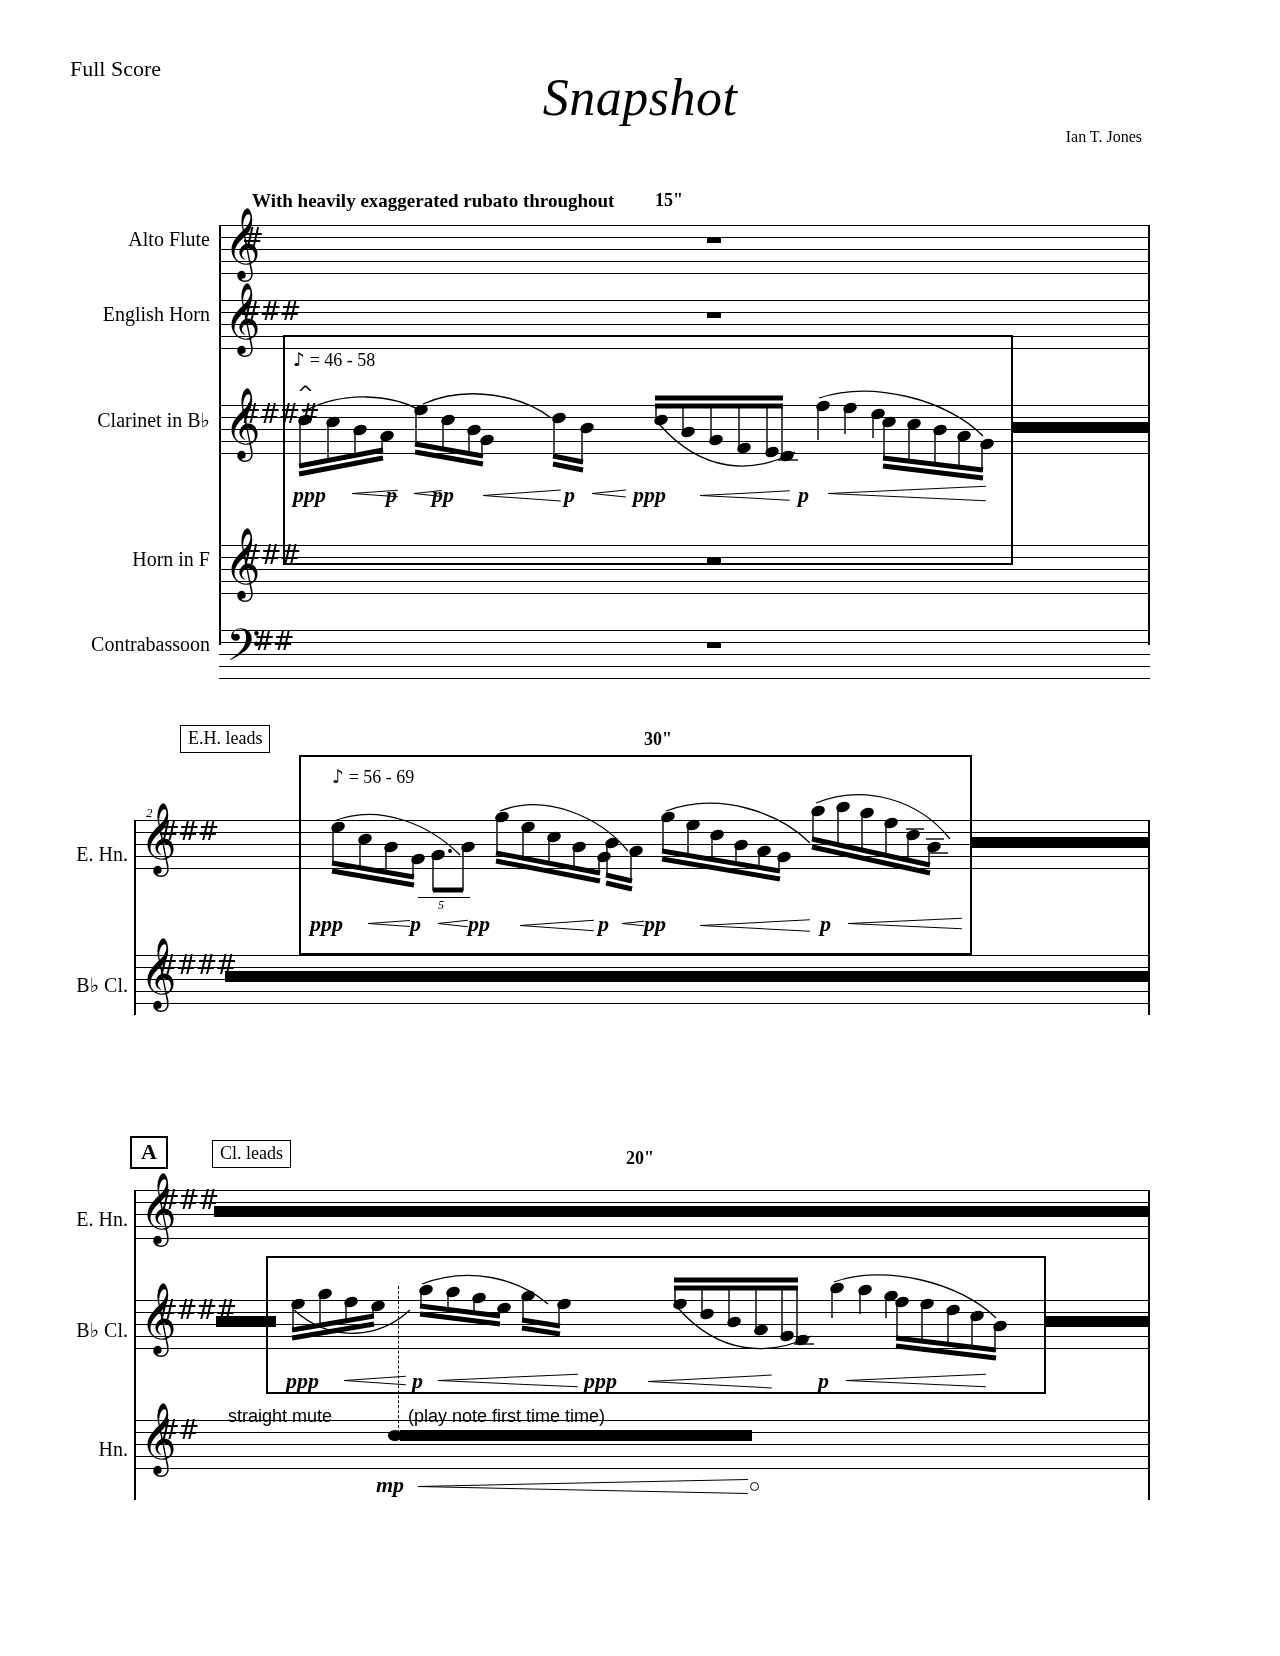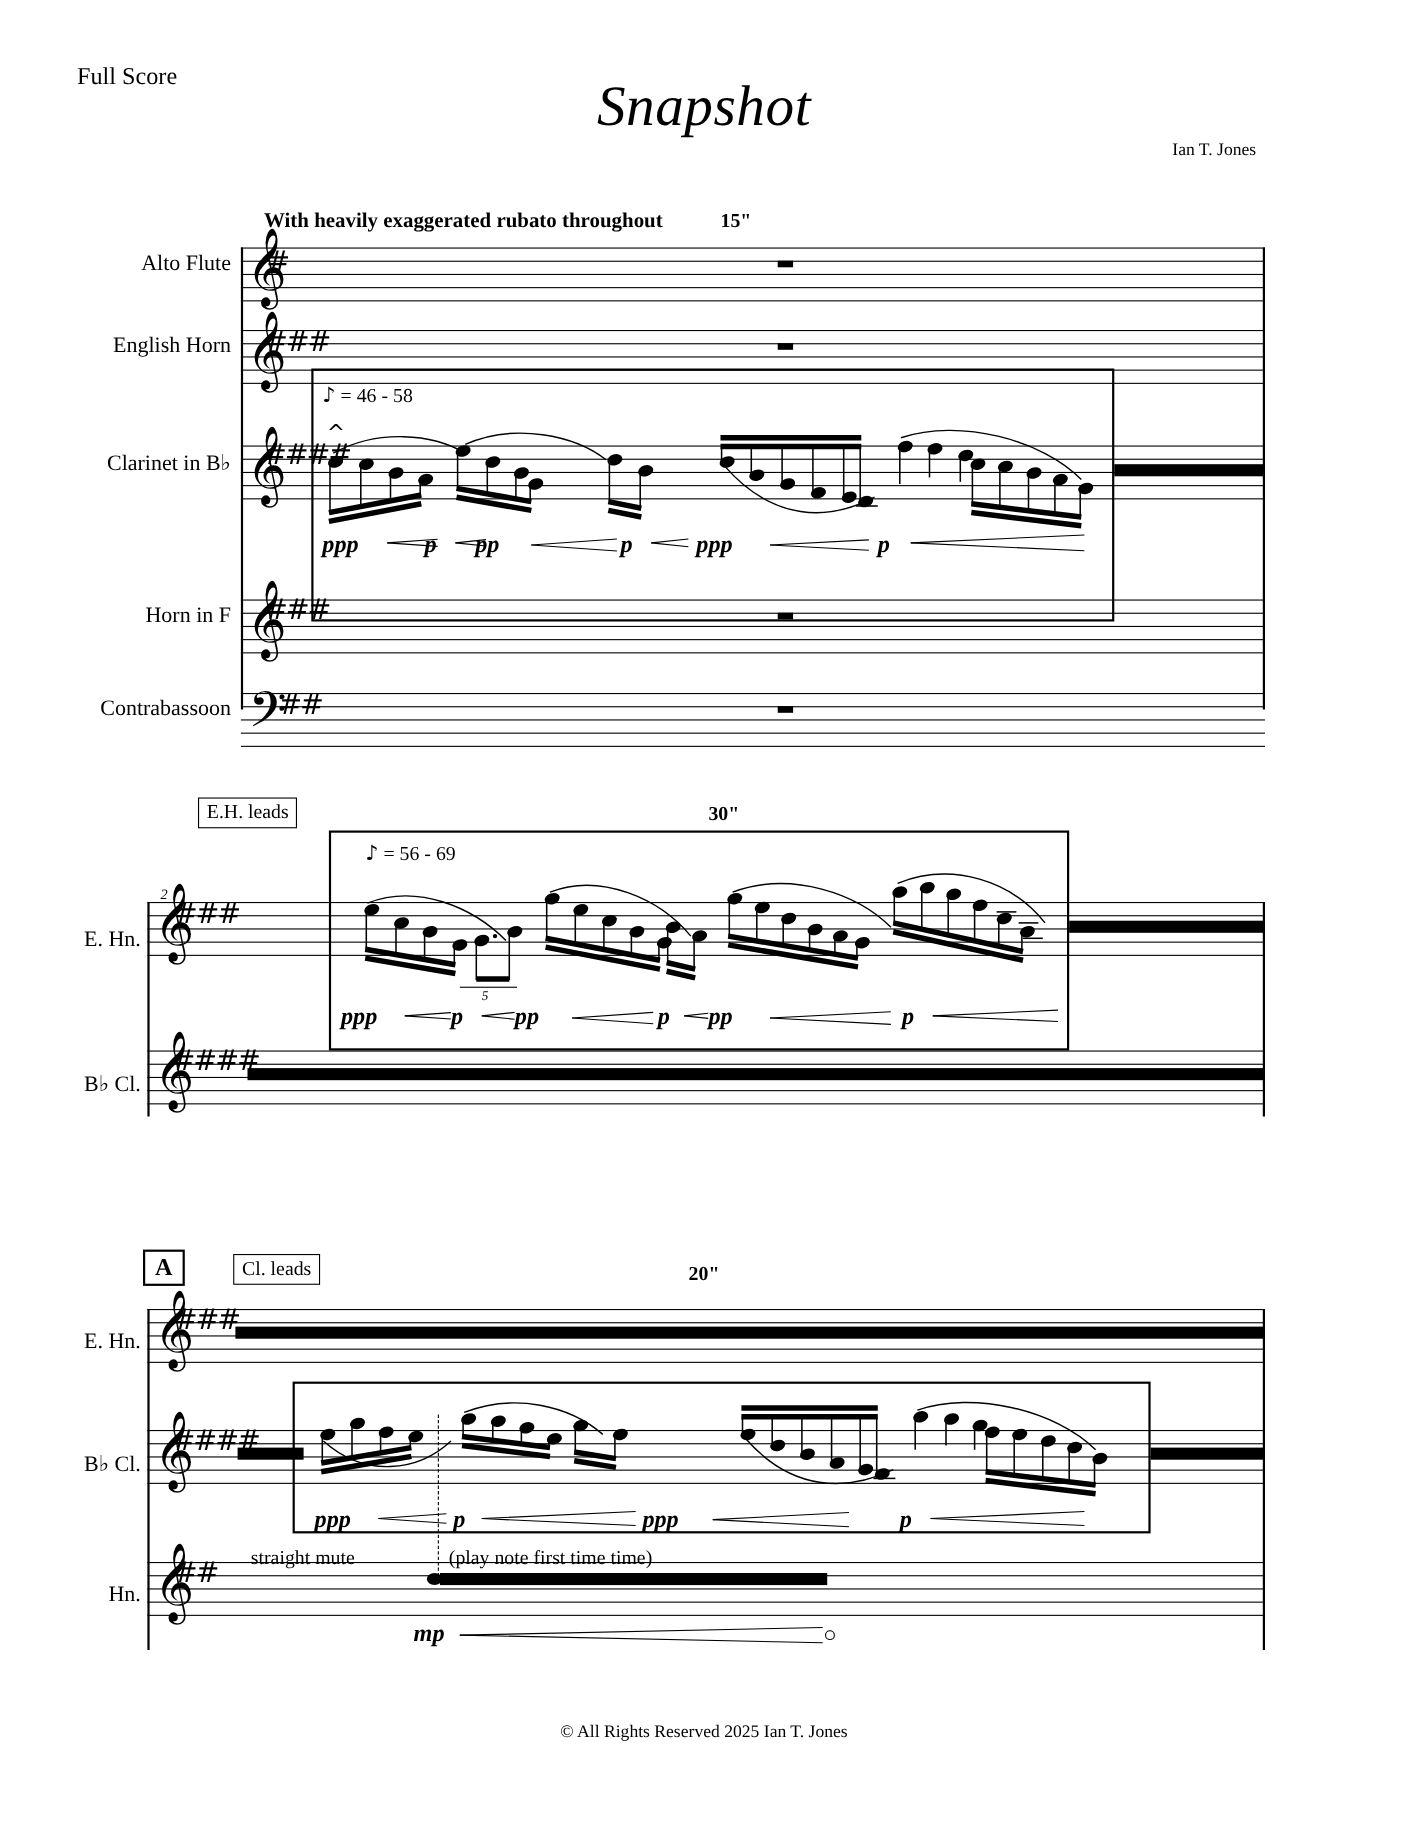--- a/index.html
+++ b/index.html
@@ -131,20 +131,21 @@
     box-sizing: border-box;
   }
 
   
   .tempo-text {
     position: absolute;
     font-weight: bold;
     font-size: 19px;
     font-family: "Liberation Serif", serif;
     white-space: nowrap;
+    margin-left: 12px;
   }
   .metronome {
     position: absolute;
     font-size: 18px;
     font-family: "Liberation Serif", serif;
     white-space: nowrap;
   }
   .metronome .notehead {
     font-family: "DejaVu Sans", sans-serif;
     font-size: 19px;
@@ -169,21 +170,21 @@
     border: 2px solid #000;
     padding: 1px 9px 2px 9px;
     font-weight: bold;
     font-size: 22px;
     font-family: "Liberation Serif", serif;
     background: #fff;
   }
   .plain-text {
     position: absolute;
     font-size: 18px;
-    font-family: Liberation Serif, serif;
+    font-family: Liberation Sans, sans-serif;
     white-space: nowrap;
   }
   .dyn {
     position: absolute;
     font-style: italic;
     font-weight: bold;
     font-family: "Liberation Serif", serif;
     font-size: 22px;
     white-space: nowrap;
   }
@@ -215,21 +216,20 @@
   .slur { stroke-width: 1.3; }
 </style>
 </head>
 <body>
 
 <div class="page">
 
   <div class="score-label">Full Score</div>
   <div class="title">Snapshot</div>
   <div class="composer">Ian T. Jones</div>
-  <div class="copyright">© All Rights Reserved 2025 Ian T. Jones</div>
 
   <div class="system" style="left:0; top:190px; width:1280px; height:500px;">
 
     <div class="tempo-text" style="left:240px; top:0px;">With heavily exaggerated rubato throughout</div>
     <div class="duration" style="left:655px; top:0px;">15"</div>
 
     <div class="barline-left" style="left:219px; top:35px; height:420px;"></div>
     <div class="barline-right" style="left:1148px; top:35px; height:420px;"></div>
 
     <div class="inst-name" style="left:40px; top:38px; width:170px;">Alto Flute</div>

